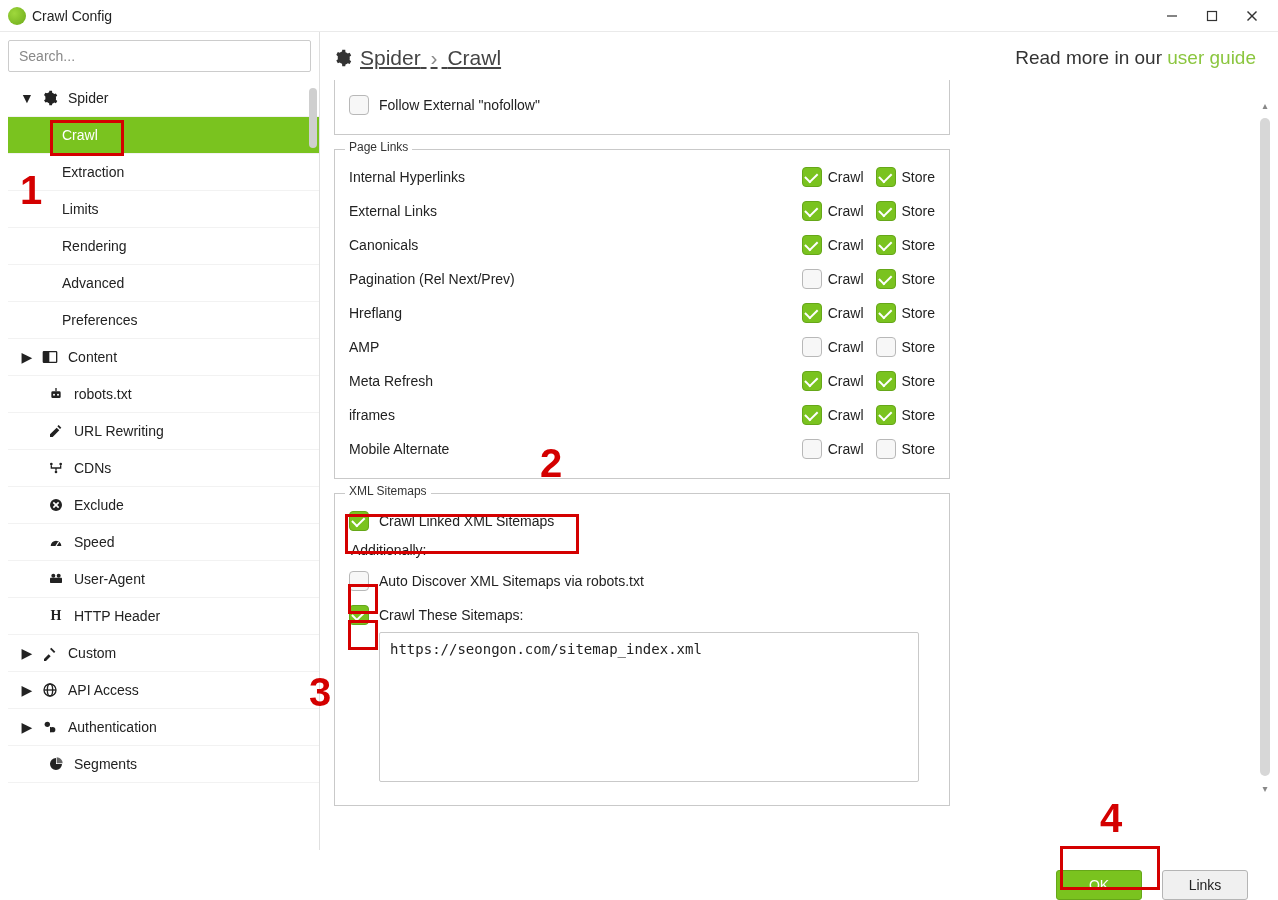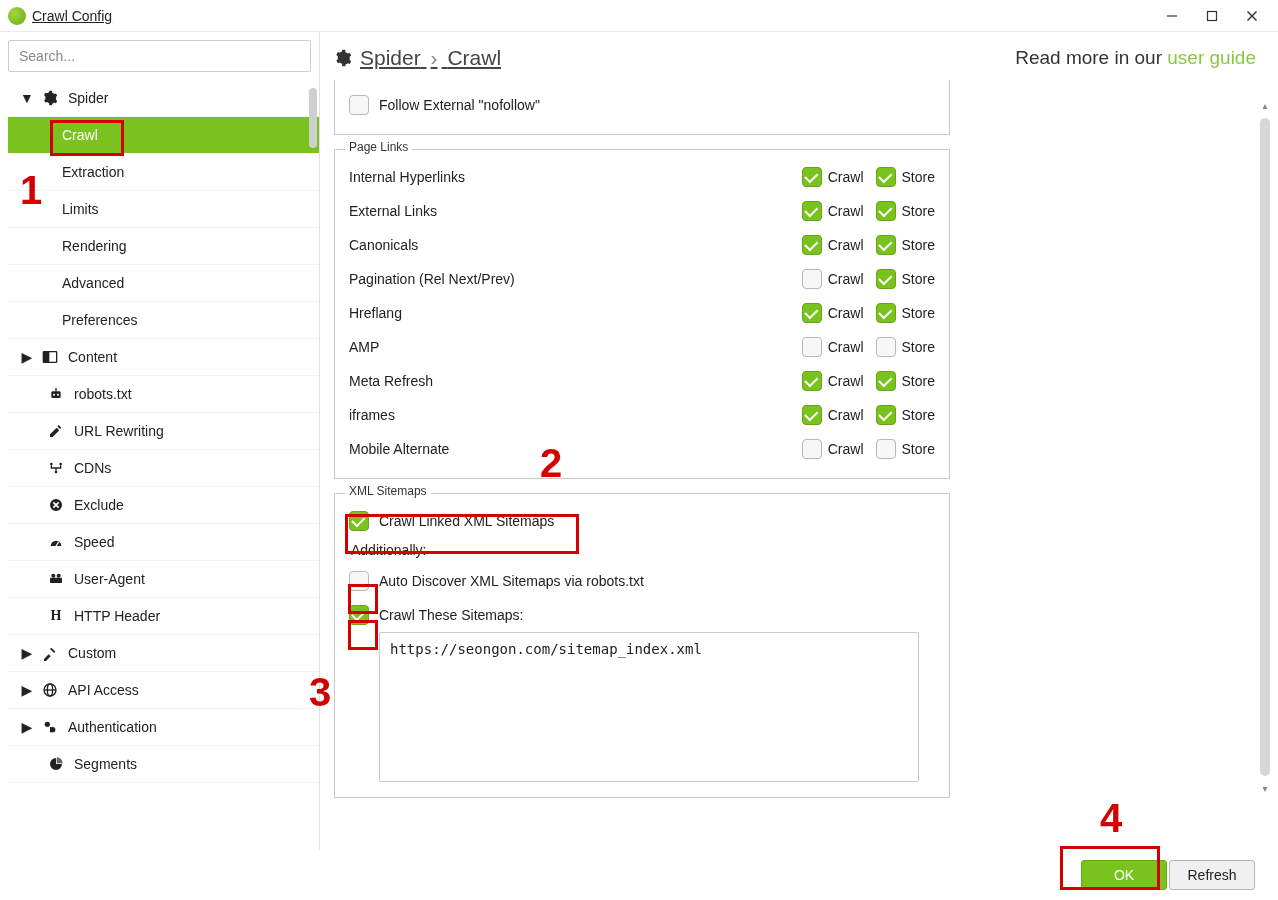--- a/index.html
+++ b/index.html
@@ -22,21 +22,21 @@
   padding: 0 6px 0 8px;
   border-bottom: 1px solid #eaeaea;
 }
 .titlebar .app-icon {
   width: 18px; height: 18px;
   border-radius: 50%;
   background: radial-gradient(circle at 35% 35%, #9fd83c, #6caa1a);
   margin-right: 6px;
   display: inline-block;
 }
-.titlebar .title { flex: 0 0 auto; text-decoration: underline; }
+.titlebar .title { flex: 0 0 auto; }
 .titlebar .spacer { flex: 1; }
 .titlebar .win-btn {
   width: 40px; height: 28px;
   display: flex; align-items: center; justify-content: center;
   color: #333;
 }
 .titlebar .win-btn svg { display: block; }
 
 
 .body-area {
@@ -208,24 +208,24 @@
   color: #222;
   resize: none;
 }
 
 .additionally { margin: 4px 0 6px 2px; }
 
 
 .buttons-bar {
   height: 50px;
   display: flex;
-  align-items: center;
+  align-items: flex-end;
   justify-content: flex-end;
-  padding: 0 23px;
-  gap: 2px;
+  padding: 0 30px;
+  gap: 20px;
 }
 .btn {
   min-width: 86px;
   height: 30px;
   border: 1px solid #b5b5b5;
   border-radius: 3px;
   background: #f0f0f0;
   font-size: 14px;
   color: #222;
   cursor: default;
@@ -584,21 +584,21 @@
                   <span>Crawl</span>
                 </span>
                 <span class="pair">
                   <span class="chk"></span>
                   <span>Store</span>
                 </span>
               </div>
             </div>
         </div>
 
-        <div class="fieldset-box" style="padding-bottom:12px">
+        <div class="fieldset-box" style="padding-bottom:20px">
           <span class="fieldset-title">XML Sitemaps</span>
           <div class="chk-row">
             <span class="chk checked"></span>
             <span>Crawl Linked XML Sitemaps</span>
           </div>
           <div class="additionally">Additionally:</div>
           <div class="chk-row">
             <span class="chk"></span>
             <span>Auto Discover XML Sitemaps via robots.txt</span>
           </div>
@@ -615,21 +615,21 @@
     <div class="right-scroll-hint">
       <div class="arrow" style="top:-14px">▴</div>
       <div class="thumb"></div>
       <div class="arrow" style="bottom:-14px">▾</div>
     </div>
   </div>
 </div>
 
 <div class="buttons-bar">
   <button class="btn primary">OK</button>
-  <button class="btn">Refresh</button>
+  <button class="btn">Links</button>
 </div>
 
 <div class="sidebar-scroll-hint">
   <div class="thumb"></div>
 </div>
 
 <div class="overlay" style="left:0;top:0;right:0;bottom:0">
   <div class="redbox" style="left:50px; top:120px; width:74px; height:36px"></div>
   <div class="rednum" style="left:20px; top:168px">1</div>
 

